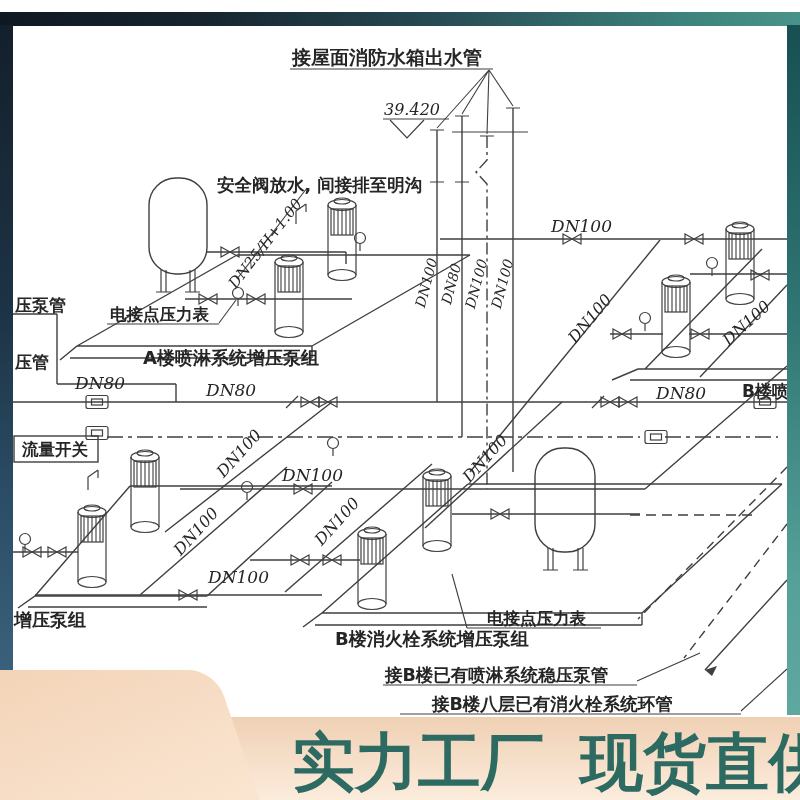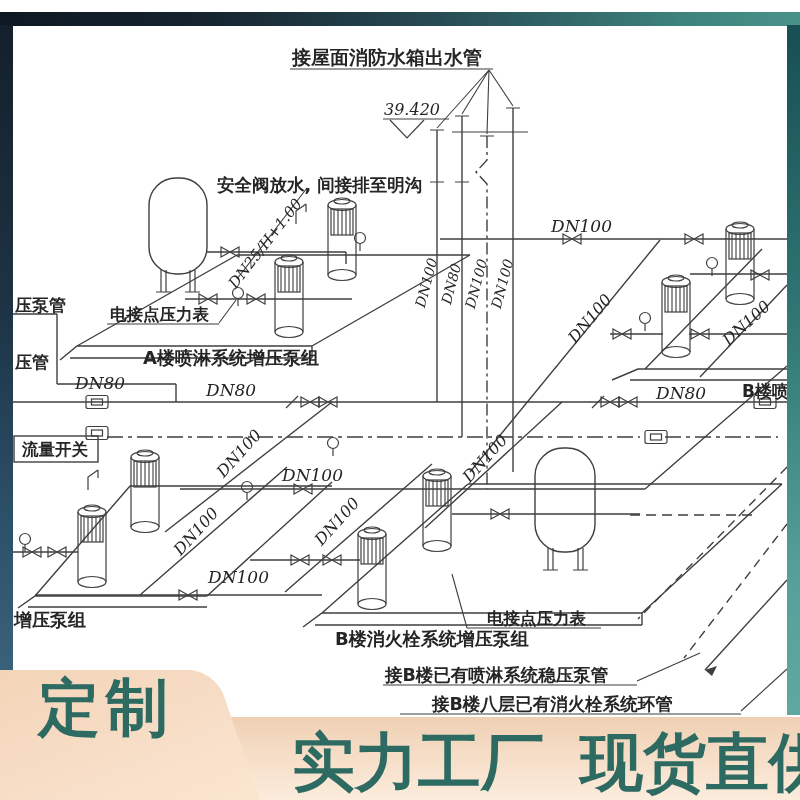--- a/index.html
+++ b/index.html
@@ -231,19 +231,18 @@
     <text class="t-dn" font-size="16" text-anchor="middle" x="750" y="315" transform="rotate(-42 750 315)">DN100</text>
   </svg>
 
   <div id="top-bar"></div>
   <div id="left-bar"></div>
   <div id="right-bar"></div>
 
   <div id="band"></div>
   <div id="factory-block"></div>
   <div id="factory-text">
-    <div>定制</div>
   </div>
   <div id="slogan">
     <span>实力工厂</span><span class="gap">现货直供</span>
   </div>
 
 </div>
 
 </body></html>

